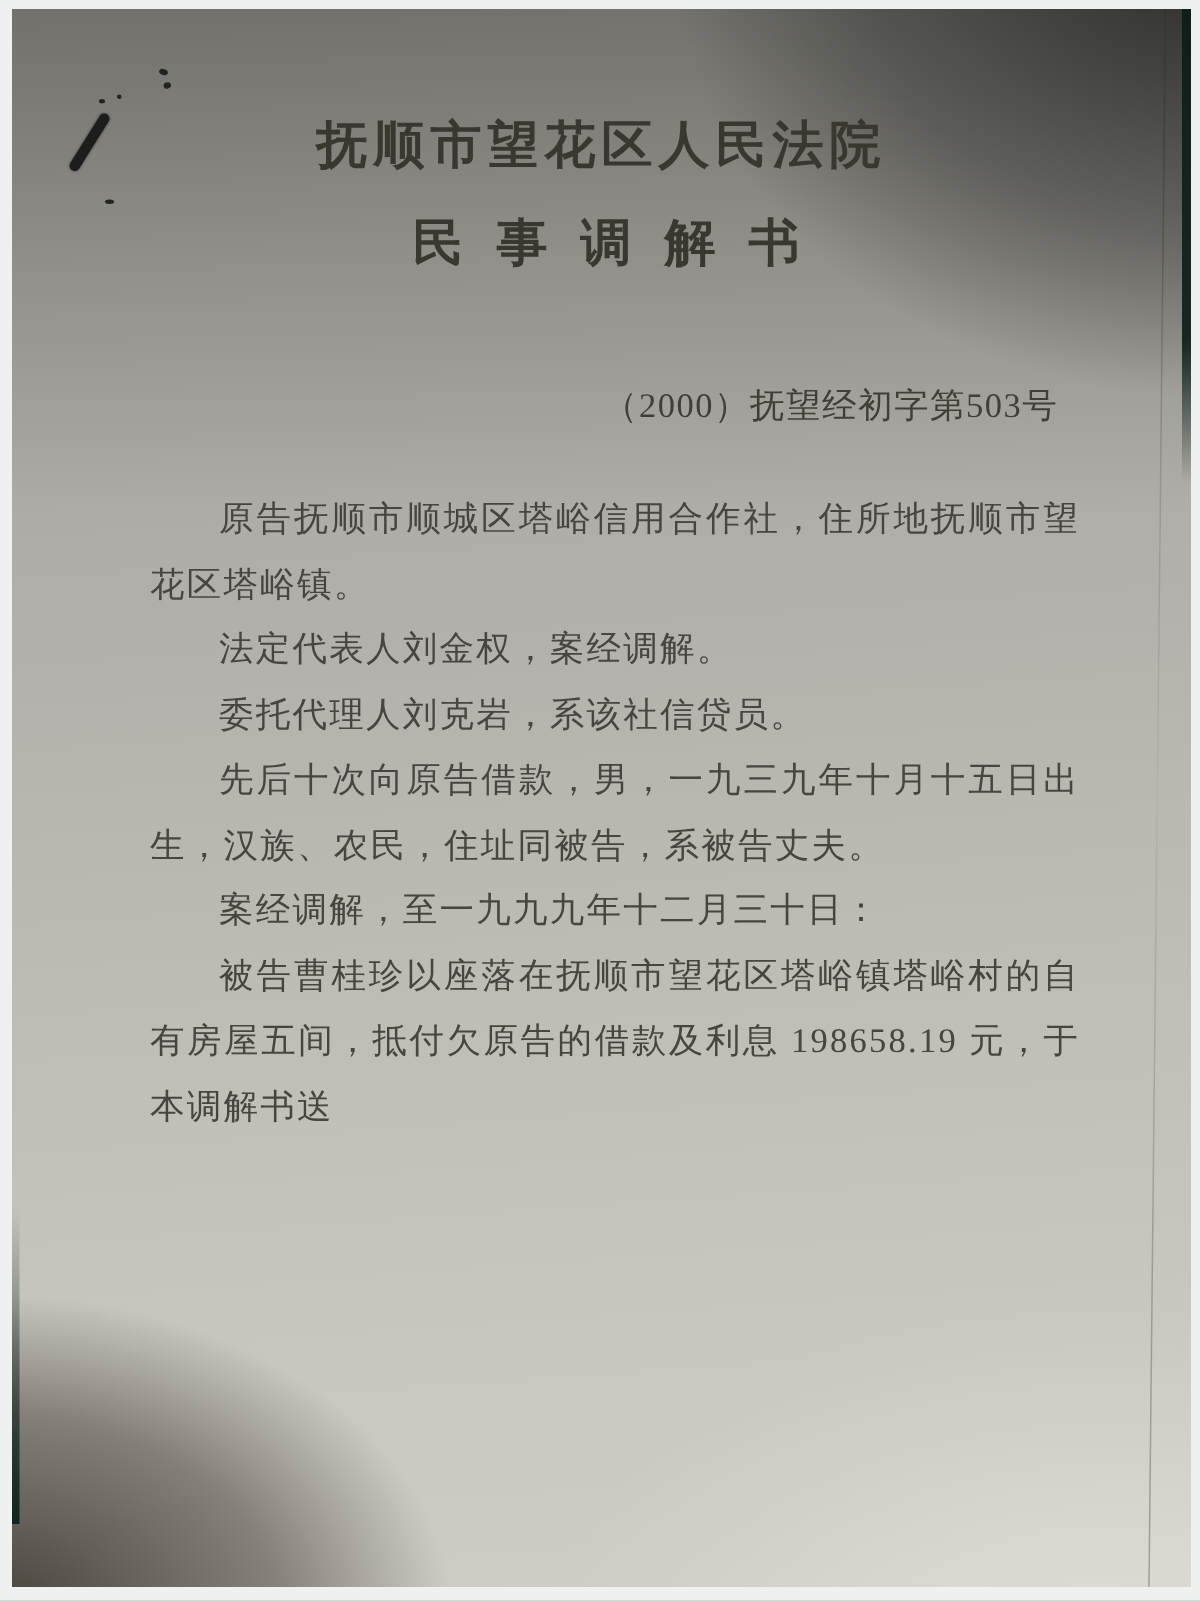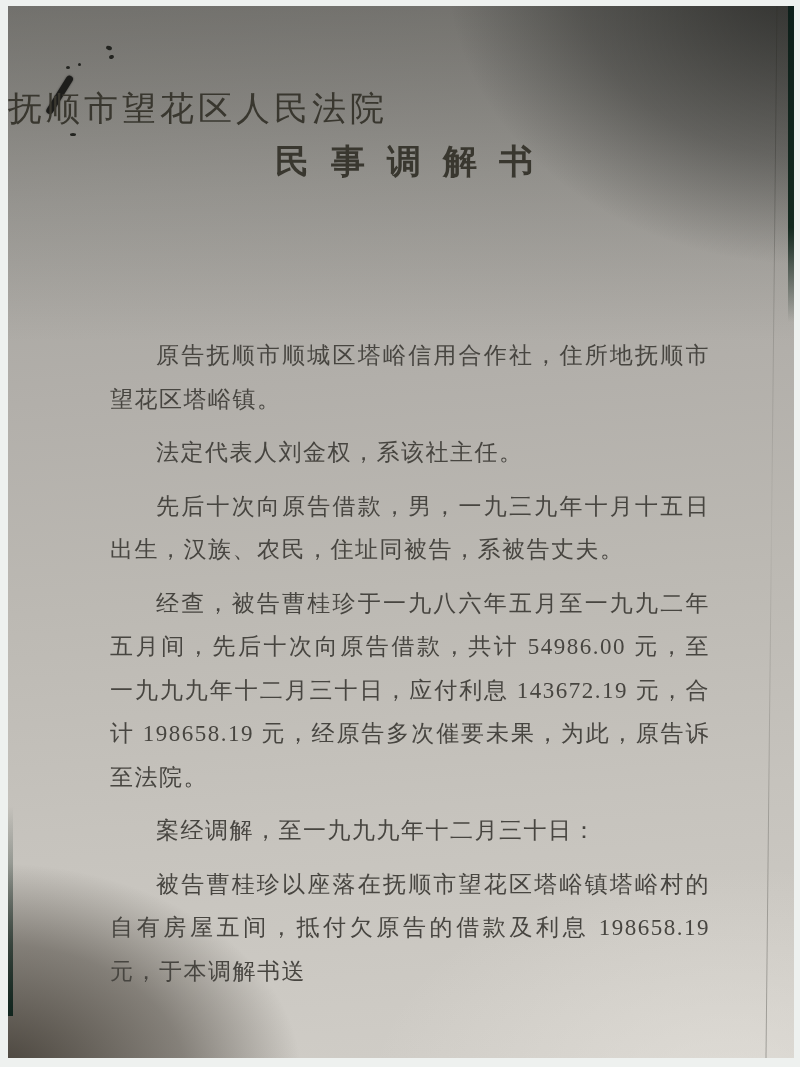--- a/index.html
+++ b/index.html
@@ -58,23 +58,23 @@
   }
   .speck { position: absolute; background: #232420; border-radius: 50%; }
   .speck.s1 { left: 98px;  top: 40px;  width: 6px; height: 4px; transform: rotate(20deg); }
   .speck.s2 { left: 101px; top: 49px;  width: 5px; height: 4px; transform: rotate(-15deg); }
   .speck.s3 { left: 58px;  top: 60px;  width: 4px; height: 3px; }
   .speck.s4 { left: 70px;  top: 57px;  width: 3px; height: 3px; }
   .speck.s5 { left: 62px;  top: 127px; width: 6px; height: 3px; }
 
   .text-layer { position: absolute; inset: 0; color: #45433d; }
   .court-name {
-    position: absolute; top: 80px; left: 0; width: 100%;
-    text-align: left;
-    font-size: 34px; font-weight: 400;
+    position: absolute; top: 68px; left: 0; width: 100%;
+    text-align: center;
+    font-size: 34px; font-weight: 700;
     letter-spacing: 4px;
     color: #39372f;
   }
   .doc-type {
     position: absolute; top: 133px; left: 14px; width: 100%;
     text-align: center;
     font-size: 34px; font-weight: 700;
     letter-spacing: 22px;
     color: #39372f;
   }
@@ -85,46 +85,47 @@
     color: #403e37;
   }
   .body-text {
     position: absolute; top: 318px; left: 92px; width: 620px;
     font-size: 23px;
     line-height: 43.5px;
     letter-spacing: 1.5px;
     text-align: justify;
     color: #474540;
   }
-  .body-text p { margin: 10px; text-indent: 2em; }
+  .body-text p { margin: 0; text-indent: 2em; }
 </style>
 </head>
 <body>
 
 <div class="frame">
   <div class="photo">
     <div class="paper">
 
       <div class="ink-mark"></div>
       <div class="speck s1"></div>
       <div class="speck s2"></div>
       <div class="speck s3"></div>
       <div class="speck s4"></div>
       <div class="speck s5"></div>
       <div class="crease-right"></div>
 
       <div class="text-layer">
         <div class="court-name">抚顺市望花区人民法院</div>
         <div class="doc-type">民事调解书</div>
+        <div class="case-number">（2000）抚望经初字第503号</div>
 
         <div class="body-text">
           <p>原告抚顺市顺城区塔峪信用合作社，住所地抚顺市望花区塔峪镇。</p>
-          <p>法定代表人刘金权，系该社主任。</p>
+          <p>法定代表人刘金权，案经调解。</p>
+          <p>委托代理人刘克岩，系该社信贷员。</p>
           <p>先后十次向原告借款，男，一九三九年十月十五日出生，汉族、农民，住址同被告，系被告丈夫。</p>
-          <p>经查，被告曹桂珍于一九八六年五月至一九九二年五月间，先后十次向原告借款，共计 54986.00 元，至一九九九年十二月三十日，应付利息 143672.19 元，合计 198658.19 元，经原告多次催要未果，为此，原告诉至法院。</p>
           <p>案经调解，至一九九九年十二月三十日：</p>
           <p>被告曹桂珍以座落在抚顺市望花区塔峪镇塔峪村的自有房屋五间，抵付欠原告的借款及利息 198658.19 元，于本调解书送</p>
         </div>
       </div>
 
     </div>
     <div class="backdrop-sliver-right"></div>
     <div class="backdrop-sliver-left"></div>
   </div>
 </div>

